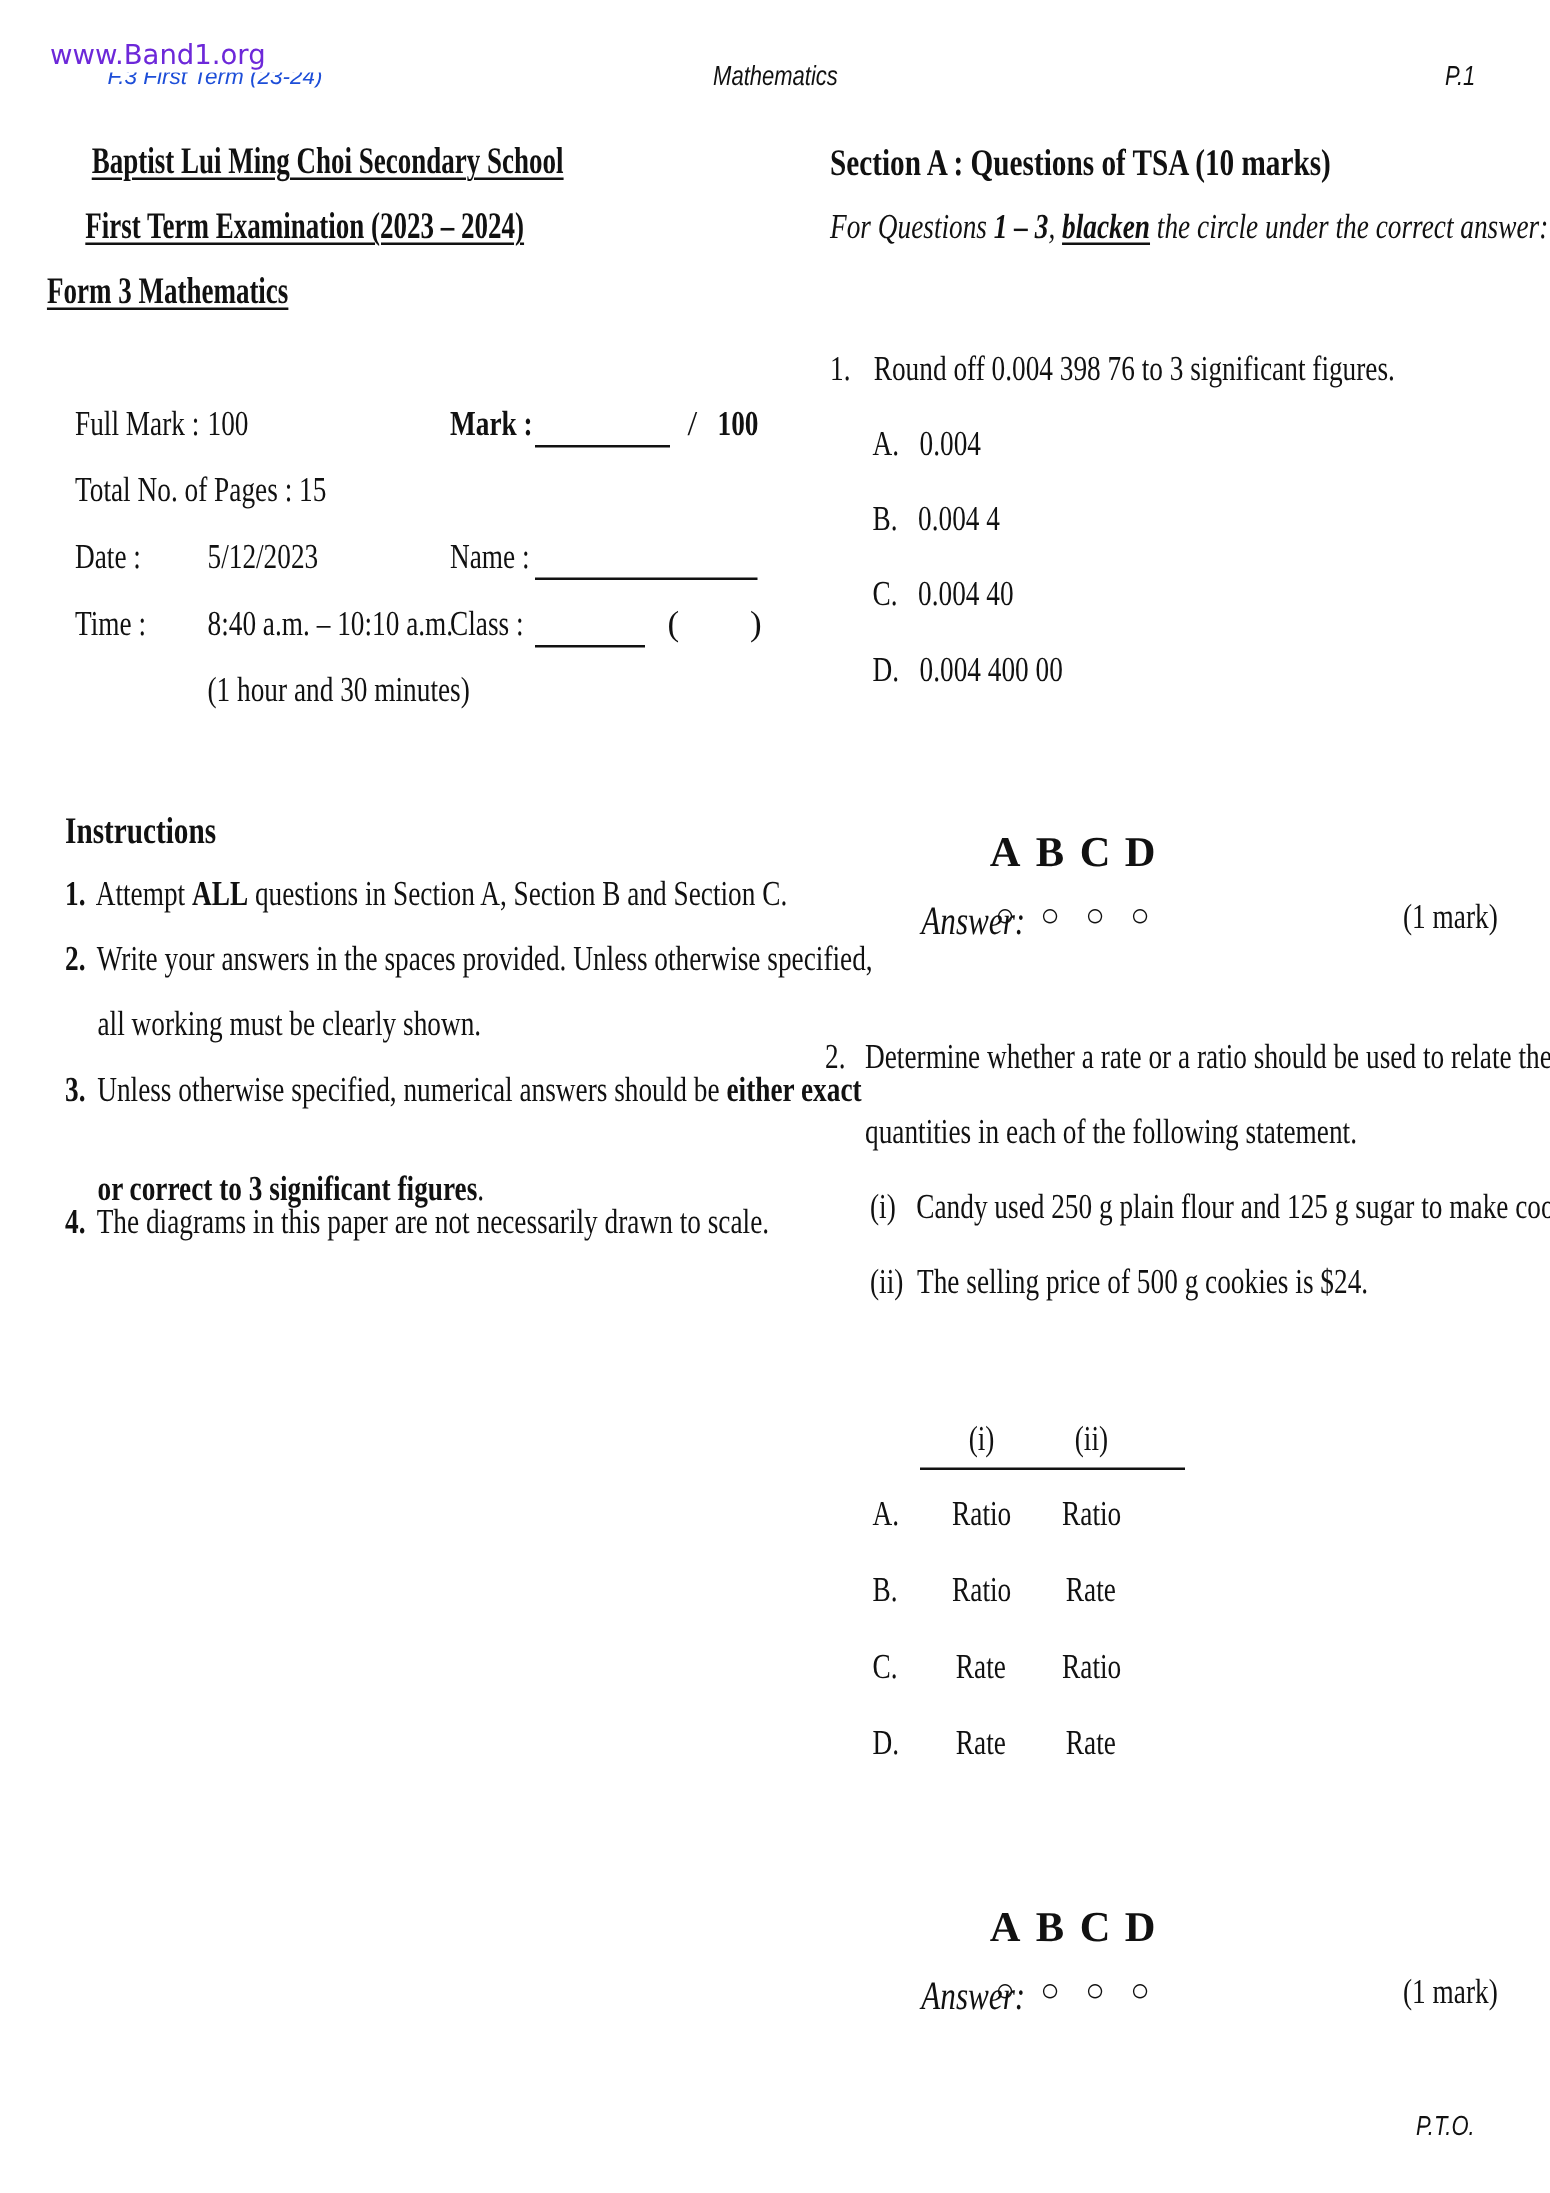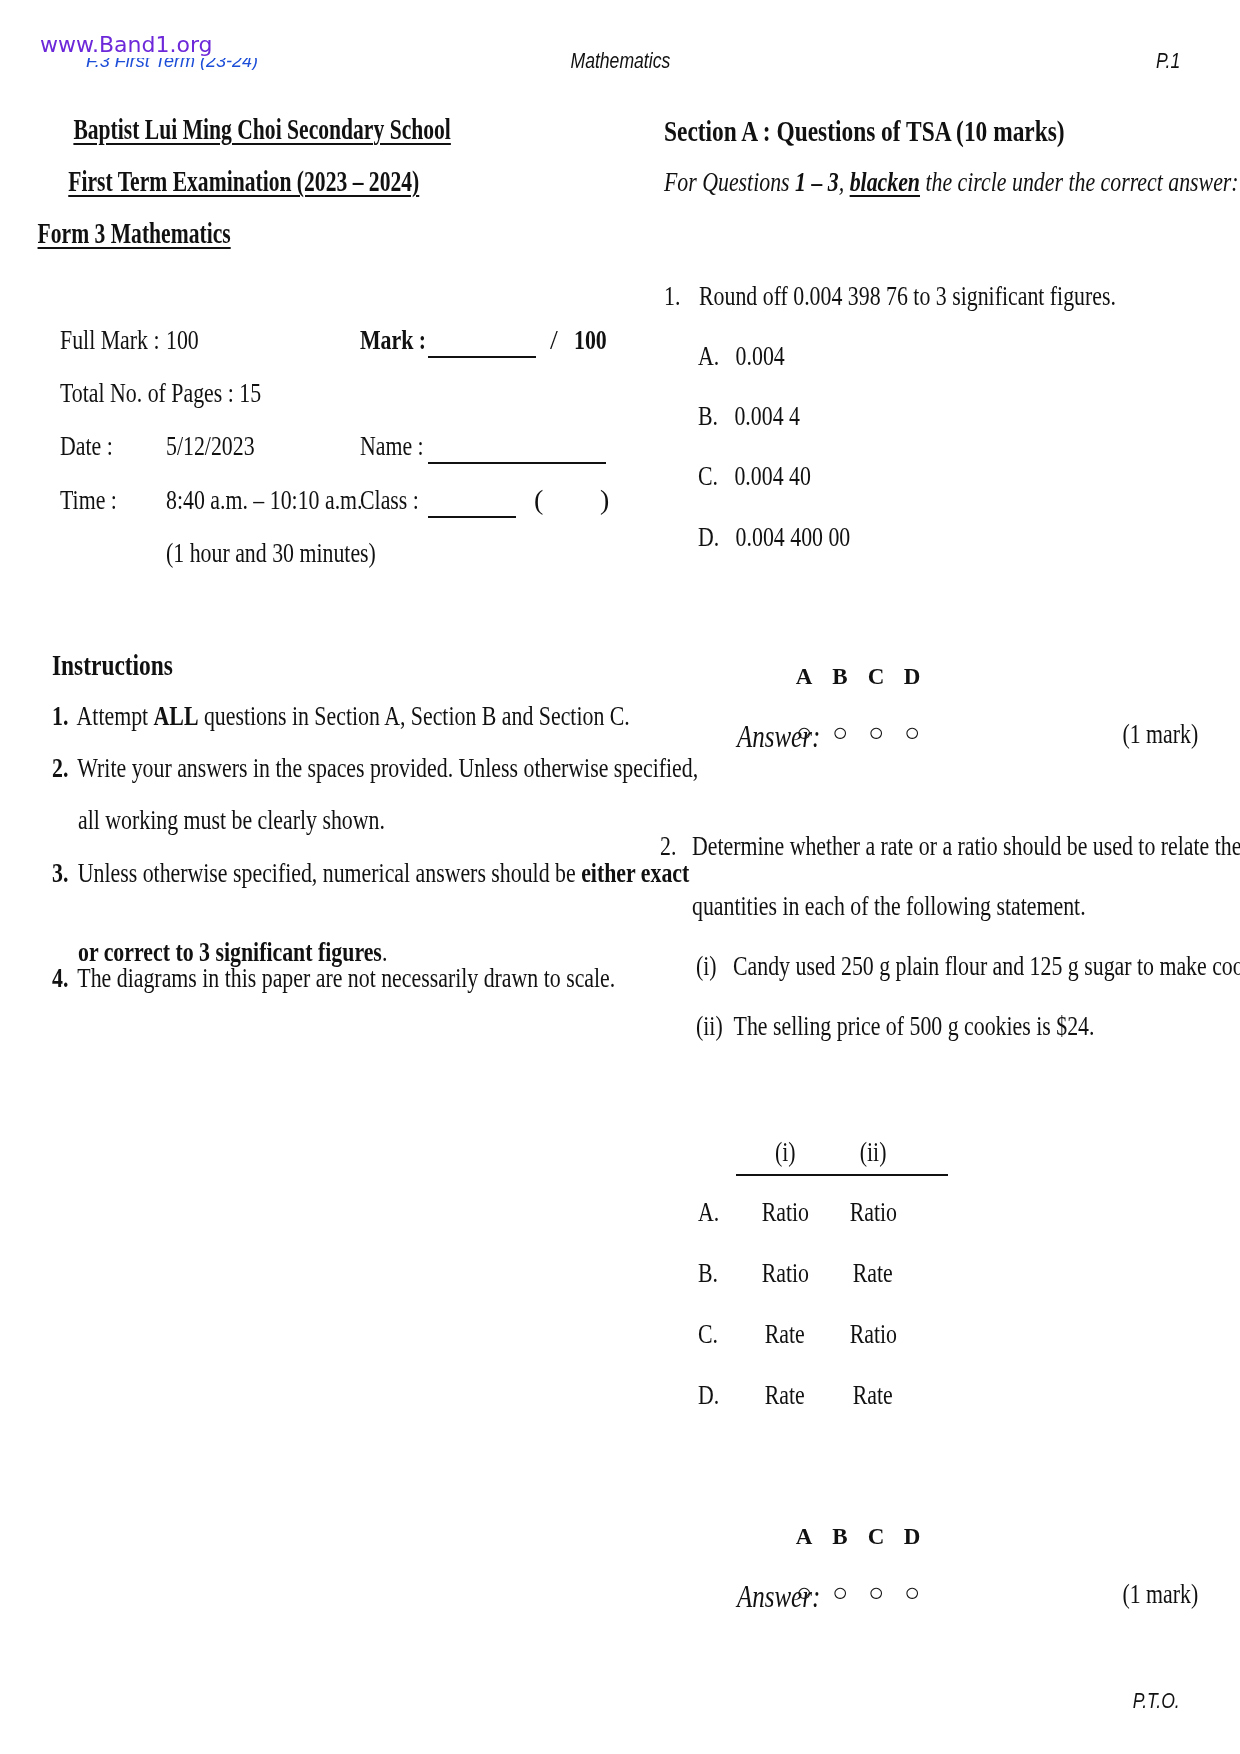--- a/index.html
+++ b/index.html
@@ -26,21 +26,21 @@
 
     .instr-h { left: 52px; top: 648px; font-size: 30px; font-weight: bold; }
     .instr { font-size: 28px; left: 52px; }
     .instr .num { font-weight: bold; display: inline-block; width: 26px; }
 
     .sec-h { left: 664px; top: 114px; font-size: 30px; font-weight: bold; }
     .sec-note { left: 664px; top: 166px; font-size: 28px; font-style: italic; }
     .sec-note u { text-decoration-thickness: 2px; text-underline-offset: 4px; }
     .q { font-size: 28px; }
     .opt { font-size: 28px; }
-    .ans-letters { font-size: 23px; font-weight: bold; text-decoration: underline; }
+    .ans-letters { font-size: 34px; font-weight: bold; text-decoration: underline; }
     .ans-letters span, .circles span { display: inline-block; width: 36px; text-align: center; }
     .circles span { font-size: 26px; }
     .answer-lbl { font-size: 32px; font-style: italic; margin-left: 23px; }
     .mark { font-size: 28px; right: 42px; }
     .tbl-line { position: absolute; left: 736px; top: 1174px; width: 212px; border-bottom: 2px solid #111; }
     .tbl-cell { font-size: 28px; width: 90px; text-align: center; }
     .pto { right: 60px; top: 1688px; font-family: "Liberation Sans", sans-serif; font-style: italic; font-size: 22px; }
     .pto span { transform: scaleX(0.8); display: inline-block; transform-origin: right center; }
   </style>
 </head>

